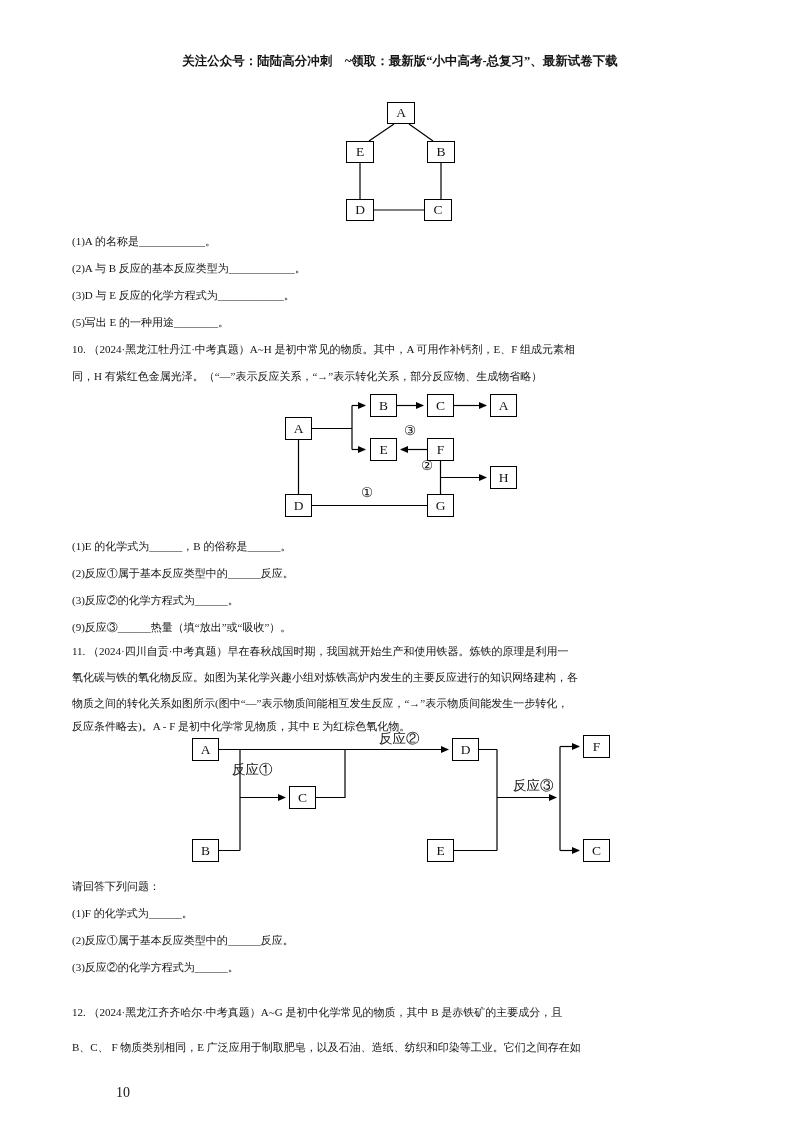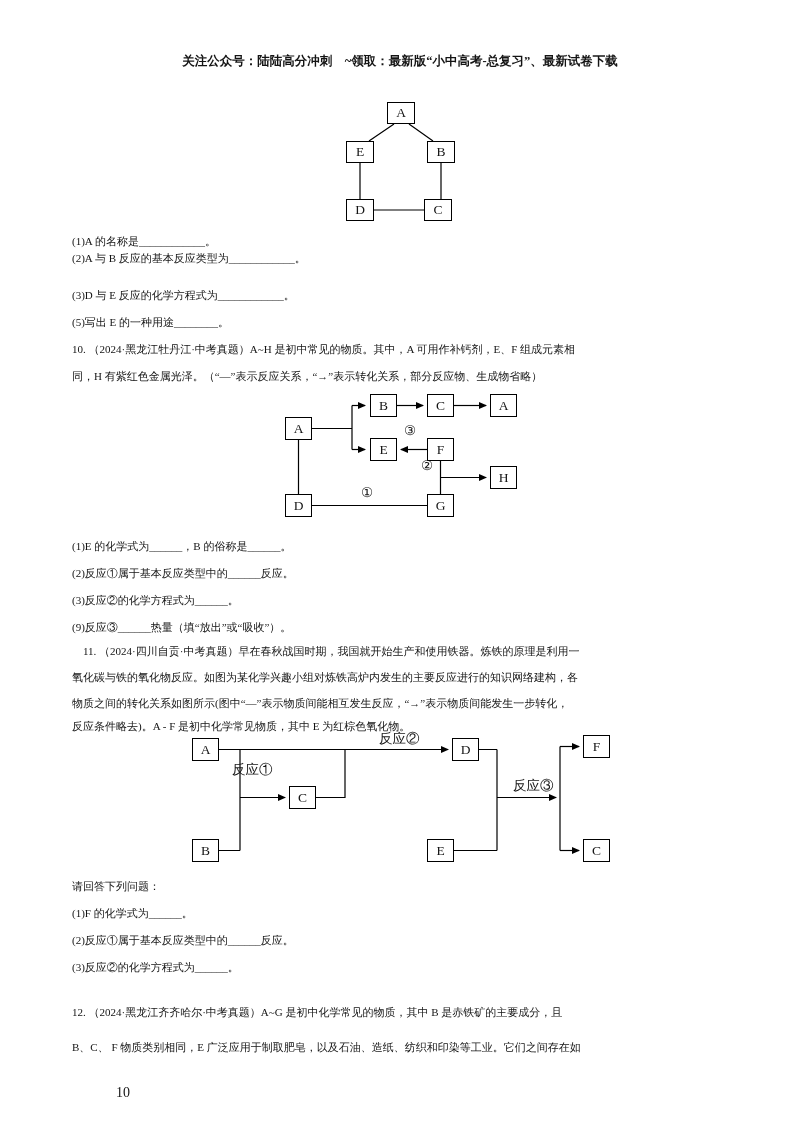--- a/index.html
+++ b/index.html
@@ -40,21 +40,21 @@
       <path d="M394,26 L369,43 M409,26 L433,43 M360,65 V101 M441,65 V101 M374,112 H424" fill="none" stroke="#000" stroke-width="1.2"></path>
     </svg>
     <div class="dbox dbox1" style="left:387px; top:4px;">A</div>
     <div class="dbox dbox1" style="left:346px; top:43px;">E</div>
     <div class="dbox dbox1" style="left:427px; top:43px;">B</div>
     <div class="dbox dbox1" style="left:346px; top:101px;">D</div>
     <div class="dbox dbox1" style="left:424px; top:101px;">C</div>
   </div>
 
   <div class="line" style="top:231px;">(1)A 的名称是____________。</div>
-  <div class="line" style="top:248px;">(2)A 与 B 反应的基本反应类型为____________。</div>
+  <div class="line" style="top:258px;">(2)A 与 B 反应的基本反应类型为____________。</div>
   <div class="line" style="top:285px;">(3)D 与 E 反应的化学方程式为____________。</div>
   <div class="line" style="top:312px;">(5)写出 E 的一种用途________。</div>
 
   <div class="line" style="top:339px;">10. （2024·黑龙江牡丹江·中考真题）A~H 是初中常见的物质。其中，A 可用作补钙剂，E、F 组成元素相</div>
   <div class="line" style="top:366px;">同，H 有紫红色金属光泽。（“—”表示反应关系，“→”表示转化关系，部分反应物、生成物省略）</div>
 
   <div class="dgm" style="top:388px; height:142px;">
     <svg class="wires" width="800" height="142">
       <defs>
         <marker id="ah2" markerWidth="9" markerHeight="8" refX="7" refY="3.5" orient="auto" markerUnits="userSpaceOnUse">
@@ -81,21 +81,21 @@
     <div class="dlabel" style="left:404px; top:36px;">③</div>
     <div class="dlabel" style="left:421px; top:71px;">②</div>
     <div class="dlabel" style="left:361px; top:98px;">①</div>
   </div>
 
   <div class="line" style="top:536px;">(1)E 的化学式为______，B 的俗称是______。</div>
   <div class="line" style="top:563px;">(2)反应①属于基本反应类型中的______反应。</div>
   <div class="line" style="top:590px;">(3)反应②的化学方程式为______。</div>
   <div class="line" style="top:617px;">(9)反应③______热量（填“放出”或“吸收”）。</div>
 
-  <div class="line" style="top:641px;margin-left:11px;">11. （2024·四川自贡·中考真题）早在春秋战国时期，我国就开始生产和使用铁器。炼铁的原理是利用一</div>
+  <div class="line" style="top:641px;">11. （2024·四川自贡·中考真题）早在春秋战国时期，我国就开始生产和使用铁器。炼铁的原理是利用一</div>
   <div class="line" style="top:667px;">氧化碳与铁的氧化物反应。如图为某化学兴趣小组对炼铁高炉内发生的主要反应进行的知识网络建构，各</div>
   <div class="line" style="top:716px;">反应条件略去)。A - F 是初中化学常见物质，其中 E 为红棕色氧化物。</div>
   <div class="line" style="top:693px;">物质之间的转化关系如图所示(图中“—”表示物质间能相互发生反应，“→”表示物质间能发生一步转化，</div>
 
   <div class="dgm" style="top:730px; height:150px;">
     <svg class="wires" width="800" height="150">
       <defs>
         <marker id="ah3" markerWidth="9" markerHeight="8" refX="7" refY="3.5" orient="auto" markerUnits="userSpaceOnUse">
           <path d="M0,0 L8,3.5 L0,7 Z" fill="#000"></path>
         </marker>

